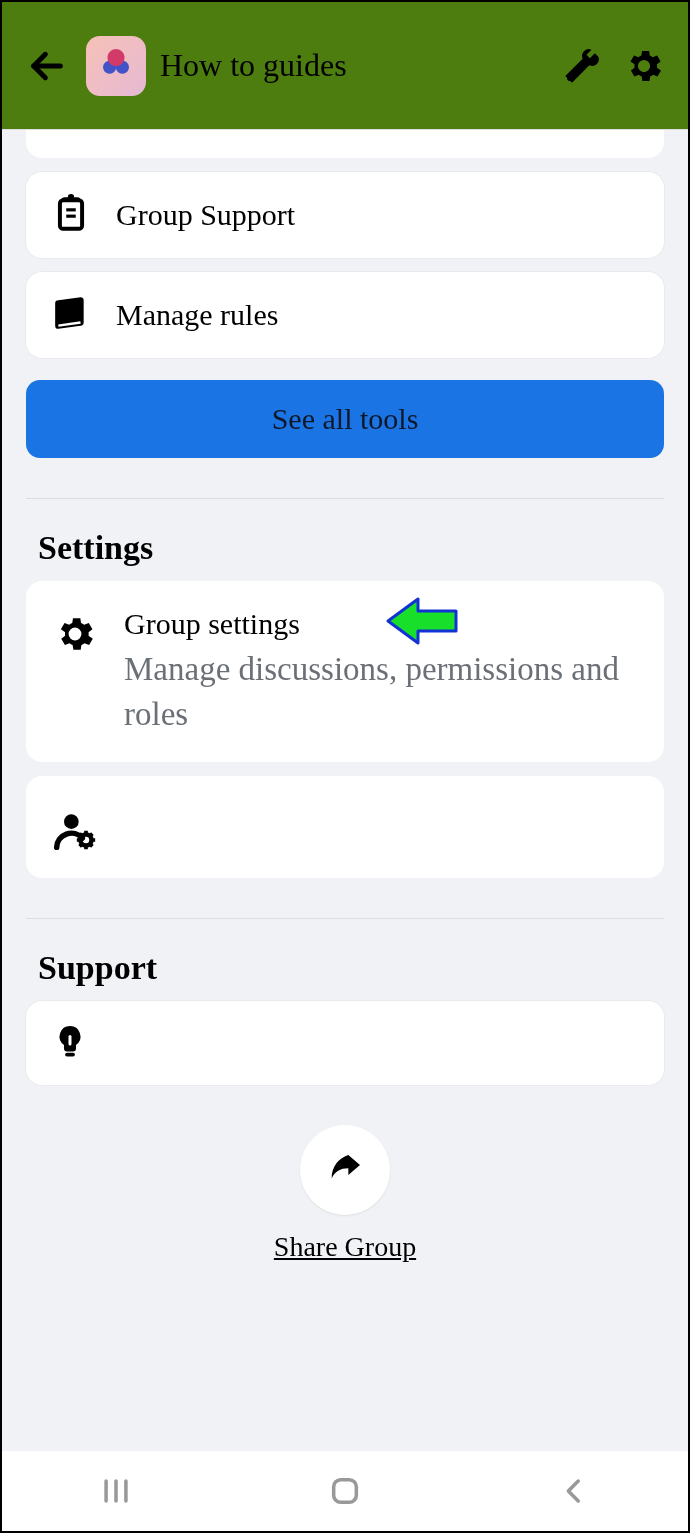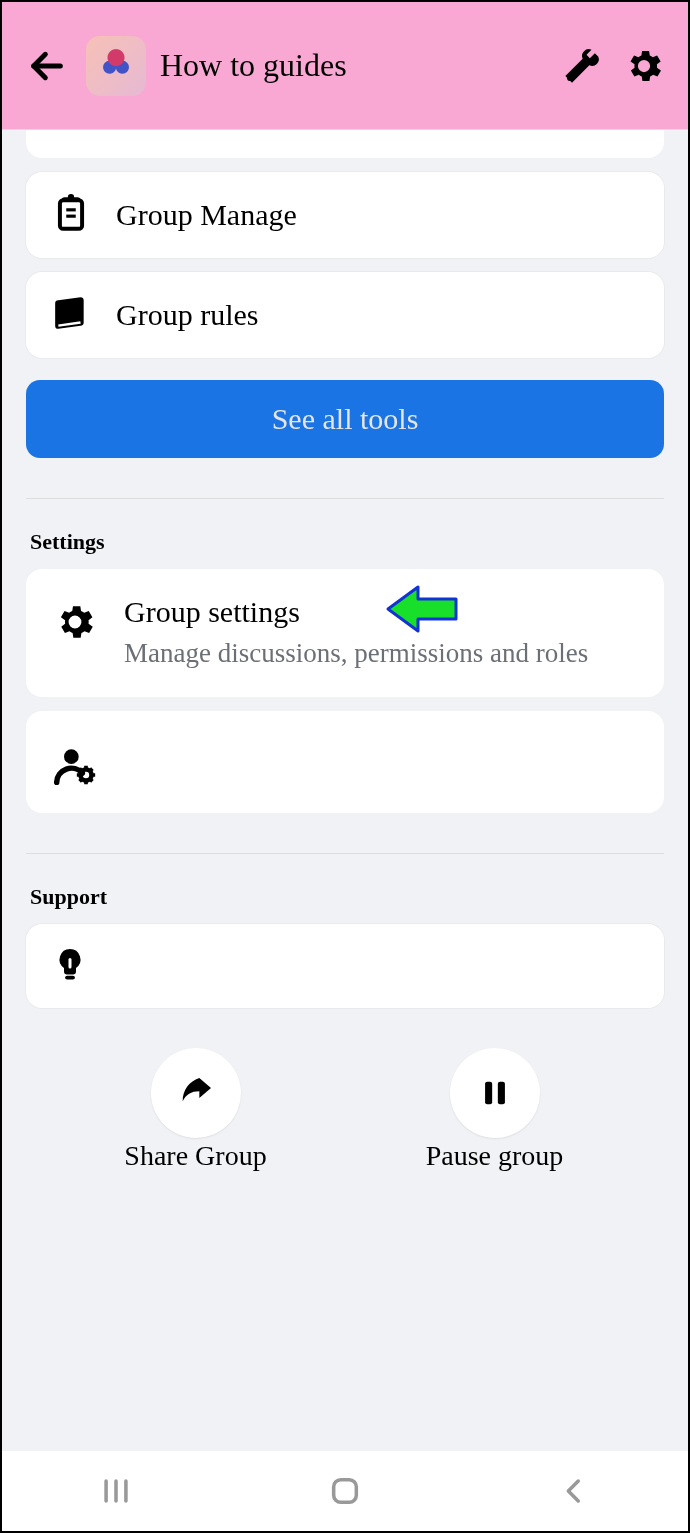--- a/index.html
+++ b/index.html
@@ -1,38 +1,38 @@
 <!DOCTYPE html>
 <html><head>
 <meta charset="utf-8">
 <style>
   * { box-sizing: border-box; margin: 0; padding: 0; }
   html, body { width: 690px; height: 1533px; font-family: "Comic Sans MS", "Segoe Script", cursive; background: #fff; overflow: hidden; }
   .frame { width: 690px; height: 1533px; border: 2px solid #000; position: relative; display: flex; flex-direction: column; }
-  .header { height: 128px; display: flex; align-items: center; padding: 0 20px; gap: 14px; border-bottom: 1px solid #ddd; background: #f9a8d4; }
+  .header { height: 128px; display: flex; align-items: center; padding: 0 20px; gap: 14px; border-bottom: 1px solid #ddd; background: #4d7c0f; }
   .header .back { width: 50px; height: 50px; display:flex; align-items:center; justify-content:center; }
   .avatar { width: 60px; height: 60px; border-radius: 14px; background: linear-gradient(135deg,#f7c1b6,#e6b9d4); position: relative; overflow:hidden; }
   .avatar::before { content:""; position:absolute; top:12px; left:14px; width:32px; height:32px; background: radial-gradient(circle at 50% 30%, #d23a6a 0 8px, transparent 9px), radial-gradient(circle at 30% 60%, #4253c8 0 6px, transparent 7px), radial-gradient(circle at 70% 60%, #4253c8 0 6px, transparent 7px); border-radius:50%; }
   .title { font-size: 32px; font-weight: 500; flex: 1; }
   .hicon { width: 48px; height:48px; display:flex; align-items:center; justify-content:center; }
   .body { flex:1; background:#f0f2f5; overflow:hidden; position:relative; }
   .scroll { padding: 0 24px; }
   .pill { background:#fff; border-radius:16px; margin-top:14px; padding: 22px 26px; display:flex; align-items:center; gap: 26px; box-shadow: 0 0 0 1px rgba(0,0,0,0.03); }
   .pill .label { font-size: 30px; }
   .pill-peek { background:#fff; border-radius: 0 0 16px 16px; height: 28px; margin-top:0; }
-  .btn-primary { background:#1b74e4; color:#e5e5e5; border-radius:14px; margin-top:22px; padding: 22px 0; text-align:center; font-size:30px; }
+  .btn-primary { background:#1b74e4; color:#0f172a; border-radius:14px; margin-top:22px; padding: 22px 0; text-align:center; font-size:30px; }
   .divider { height:1px; background:#ddd; margin: 40px 0 30px 0; }
-  .section-title { font-size:22px; font-weight:600; margin: 0 4px 14px 4px; }
+  .section-title { font-size:34px; font-weight:600; margin: 0 4px 14px 12px; }
   .card { background:#fff; border-radius:16px; padding: 26px 26px; margin-top:14px; display:flex; gap: 26px; align-items:flex-start; position:relative; }
   .card .ic { width:46px; height:46px; flex-shrink:0; display:flex; align-items:center; justify-content:center; margin-top:4px; }
   .card .ttl { font-size:30px; }
-  .card .sub { font-size:27px; color:#6b6f76; margin-top:6px; line-height:1.35; }
+  .card .sub { font-size:33px; color:#6b6f76; margin-top:6px; line-height:1.35; }
   .arrow { position:absolute; left:356px; top:12px; pointer-events:none; }
   .actions { display:flex; justify-content:space-around; padding: 40px 20px 30px 20px; }
-  .actbtn { display:flex; flex-direction:column; align-items:center; width: 180px; }
+  .actbtn { display:flex; flex-direction:column; align-items:center; gap:14px; width: 180px; text-decoration: underline; }
   .actcircle { width:90px; height:90px; border-radius:50%; background:#fff; display:flex; align-items:center; justify-content:center; box-shadow:0 1px 2px rgba(0,0,0,0.08); }
   .actlabel { font-size:28px; text-align:center; line-height:1.3; }
   .navbar { height:80px; display:flex; align-items:center; justify-content:space-around; background:#fff; }
   .navbtn { width:80px; height:60px; display:flex; align-items:center; justify-content:center; color:#888; }
 </style>
 </head>
 <body>
 
 <div class="frame">
   <div class="header">
@@ -63,31 +63,31 @@
 
       <div class="pill">
         <span>
           <svg width="38" height="38" viewBox="0 0 24 24" fill="#000">
               <path d="M16 2h-2a2 2 0 0 0-4 0H8a2 2 0 0 0-2 2v0h12v0a2 2 0 0 0-2-2z"></path>
               <rect x="5" y="4" width="14" height="18" rx="2" fill="none" stroke="#000" stroke-width="2.5"></rect>
               <line x1="9" y1="10" x2="15" y2="10" stroke="#000" stroke-width="2"></line>
               <line x1="9" y1="14" x2="15" y2="14" stroke="#000" stroke-width="2"></line>
             </svg>
         </span>
-        <span class="label">Group Manage</span>
+        <span class="label">Group Support</span>
       </div>
 
       <div class="pill">
         <span>
           <svg width="38" height="38" viewBox="0 0 24 24" fill="#000">
               <path d="M4 4 L18 2 a2 2 0 0 1 2 2 v14 a2 2 0 0 1-2 2 L4 22 a2 2 0 0 1-2-2 V6 a2 2 0 0 1 2-2z"></path>
               <path d="M4 20 L18 18" stroke="#fff" stroke-width="1.5" fill="none"></path>
             </svg>
         </span>
-        <span class="label">Group rules</span>
+        <span class="label">Manage rules</span>
       </div>
 
       <div class="btn-primary">
         <span>See all tools</span>
       </div>
 
       <div class="divider"></div>
 
       <div class="section-title">Settings</div>
 
@@ -135,29 +135,20 @@
 
       <div class="actions">
         <div class="actbtn">
           <div class="actcircle">
             <svg width="40" height="40" viewBox="0 0 24 24" fill="#000">
                 <path d="M14 3l7 6-7 6v-4c-5 0-8 2-10 6 0-7 4-12 10-14V3z"></path>
               </svg>
           </div>
           <div class="actlabel">Share Group</div>
         </div>
-        <div class="actbtn">
-          <div class="actcircle">
-            <svg width="34" height="34" viewBox="0 0 24 24" fill="#000">
-                <rect x="5" y="4" width="5" height="16" rx="1.5"></rect>
-                <rect x="14" y="4" width="5" height="16" rx="1.5"></rect>
-              </svg>
-          </div>
-          <div class="actlabel">Pause group</div>
-        </div>
       </div>
     </div>
   </div>
 
   <div class="navbar">
     <div class="navbtn">
       <svg width="34" height="34" viewBox="0 0 24 24" fill="none" stroke="#999" stroke-width="2.5" stroke-linecap="round">
           <line x1="5" y1="5" x2="5" y2="19"></line>
           <line x1="12" y1="5" x2="12" y2="19"></line>
           <line x1="19" y1="5" x2="19" y2="19"></line>

